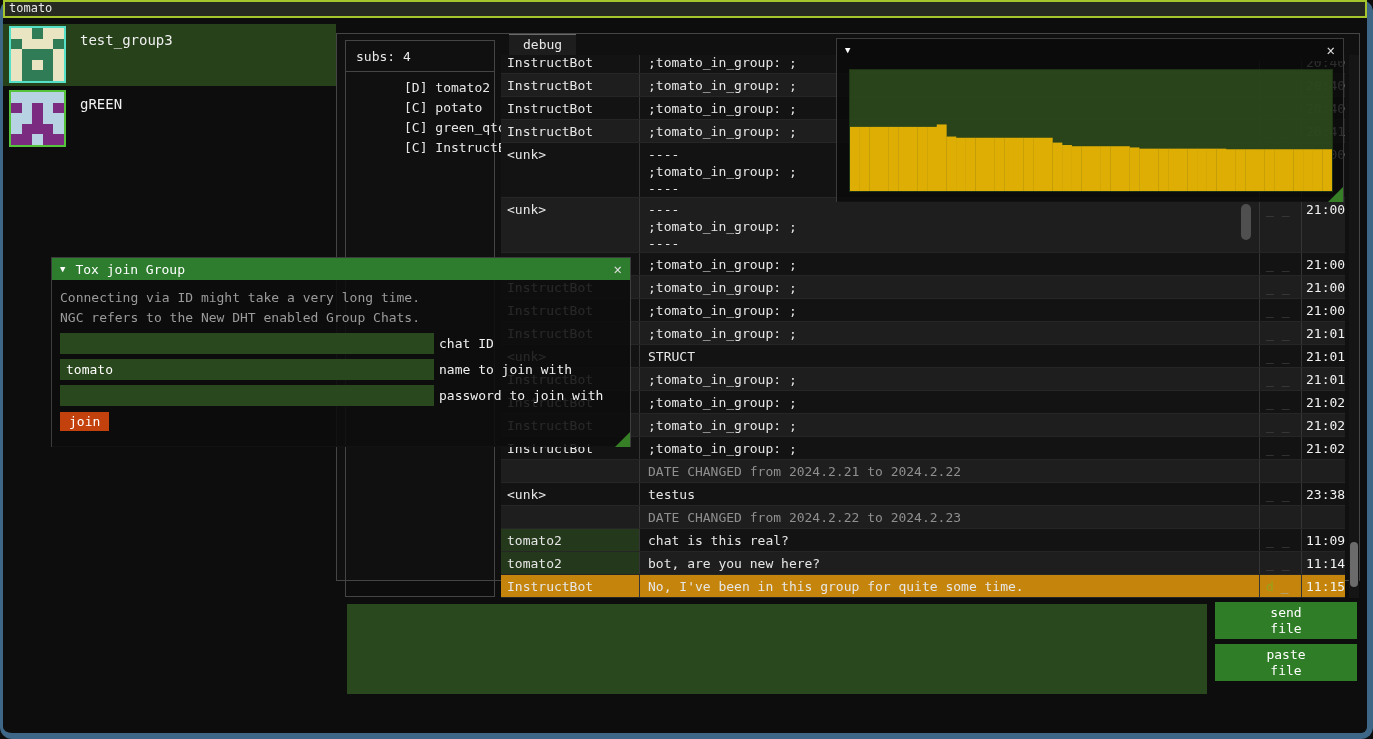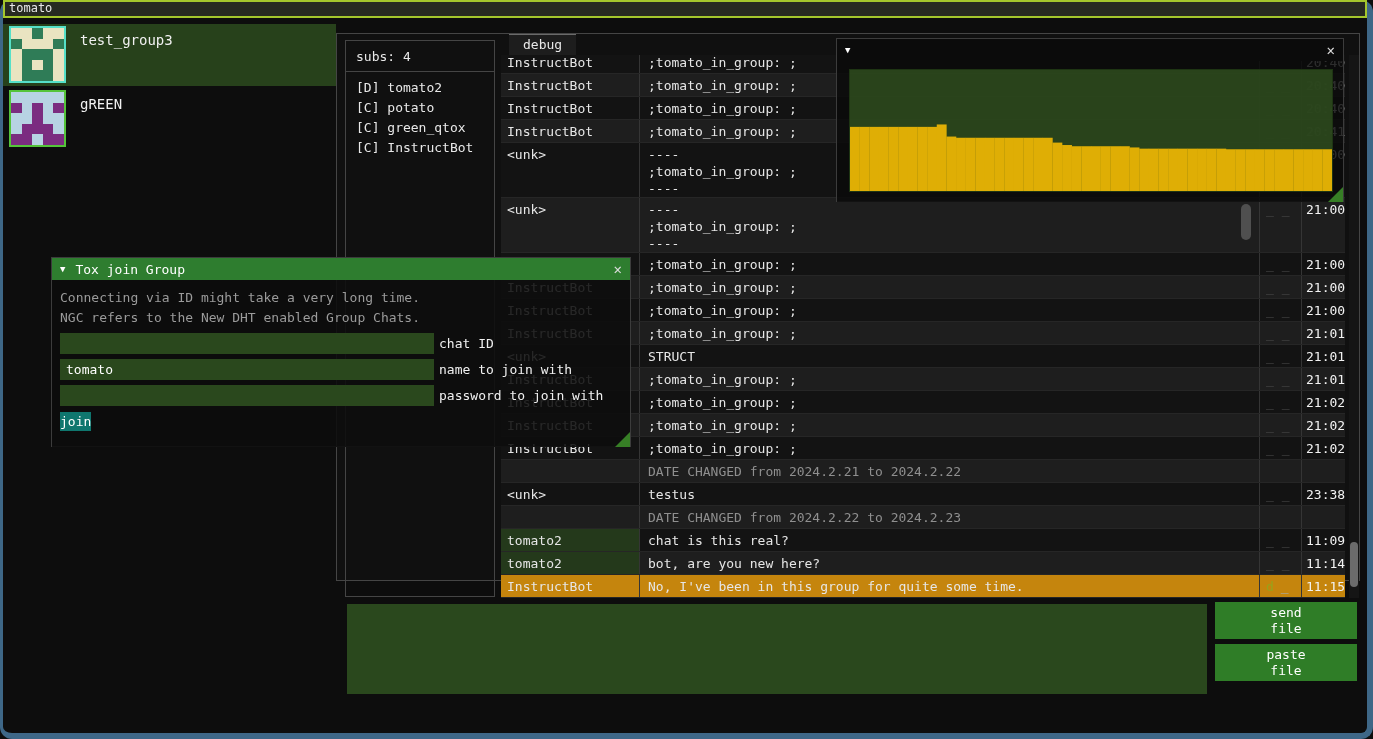--- a/index.html
+++ b/index.html
@@ -25,21 +25,21 @@
     display:grid; grid-template-columns:repeat(5,1fr); grid-template-rows:repeat(5,1fr); }
   .group-label { margin:8px 0 12px 14px; font-size:14px; color:#f0f0f0; }
 
   
   .chat-window { position:absolute; left:333px; top:15px; width:1024px; height:548px;
     background:#101010; border:1px solid #454545; z-index:1; }
   .subs-panel { position:absolute; left:8px; top:6px; width:150px; height:557px;
     border:1px solid #454545; padding:8px 0 0 10px; font-size:13px; color:#e8e8e8; }
   .subs-header { margin-bottom:7px; }
   .subs-sep { border-top:1px solid #454545; margin:0 0 6px -10px; }
-  .subs-member { line-height:20px; white-space:nowrap; }
+  .subs-member { line-height:20px; white-space:nowrap;margin-left:48px; }
 
   .tab-bar { position:absolute; left:164px; top:0; width:844px; height:21px; }
   .tab { display:inline-block; margin-left:8px; padding:2px 14px 0 14px; height:21px;
     background:#1d1d1d; border-top:1px solid #6a6a6a; color:#e8e8e8; font-size:13px; }
 
   .msg-table { position:absolute; left:164px; top:21px; width:844px; height:543px;
     overflow:hidden; font-size:13px; color:#e6e6e6; }
   .rows-wrap { margin-top:-4px; }
   .crow { display:flex; min-height:23px; border-bottom:1px solid #262626; align-items:stretch; }
   .crow.tall { min-height:55px; }
@@ -84,22 +84,22 @@
     border-left:15px solid transparent; border-bottom:15px solid #377f26; }
 
   .join-window { left:48px; top:239px; width:580px; height:190px; z-index:30; }
   .join-title { background:#2e7d2f; }
   .join-body { height:167px; background:rgba(13,13,13,0.88); padding:8px; position:relative; }
   .join-info { color:#9b9b9b; font-size:13px; line-height:20px; white-space:nowrap; }
   .jrow { display:flex; align-items:center; margin-top:5px; }
   .jfield { width:374px; height:21px; background:#2a481d; color:#fff; font-size:13px;
     padding:2px 6px; line-height:17px; }
   .jlabel { margin-left:5px; color:#f0f0f0; font-size:13px; white-space:nowrap; }
-  .join-btn { margin-top:6px; display:inline-block; background:#0f766e; color:#fff;
-    font-size:13px; padding:2px 0; }
+  .join-btn { margin-top:6px; display:inline-block; background:#c2410c; color:#fff;
+    font-size:13px; padding:2px 9px; }
 
   .hist-window { left:833px; top:20px; width:508px; height:164px; z-index:40; }
   .hist-title { background:#0b0b0b; }
   .hist-body { height:141px; background:rgba(10,10,10,0.85); position:relative; }
   .hist-plot { position:absolute; left:12px; top:8px; width:484px; height:123px;
     background:rgba(44,72,29,0.93); border:1px solid #1e3513; }
   .hist-plot svg { display:block; width:100%; height:100%; }
 </style>
 </head>
 <body>

